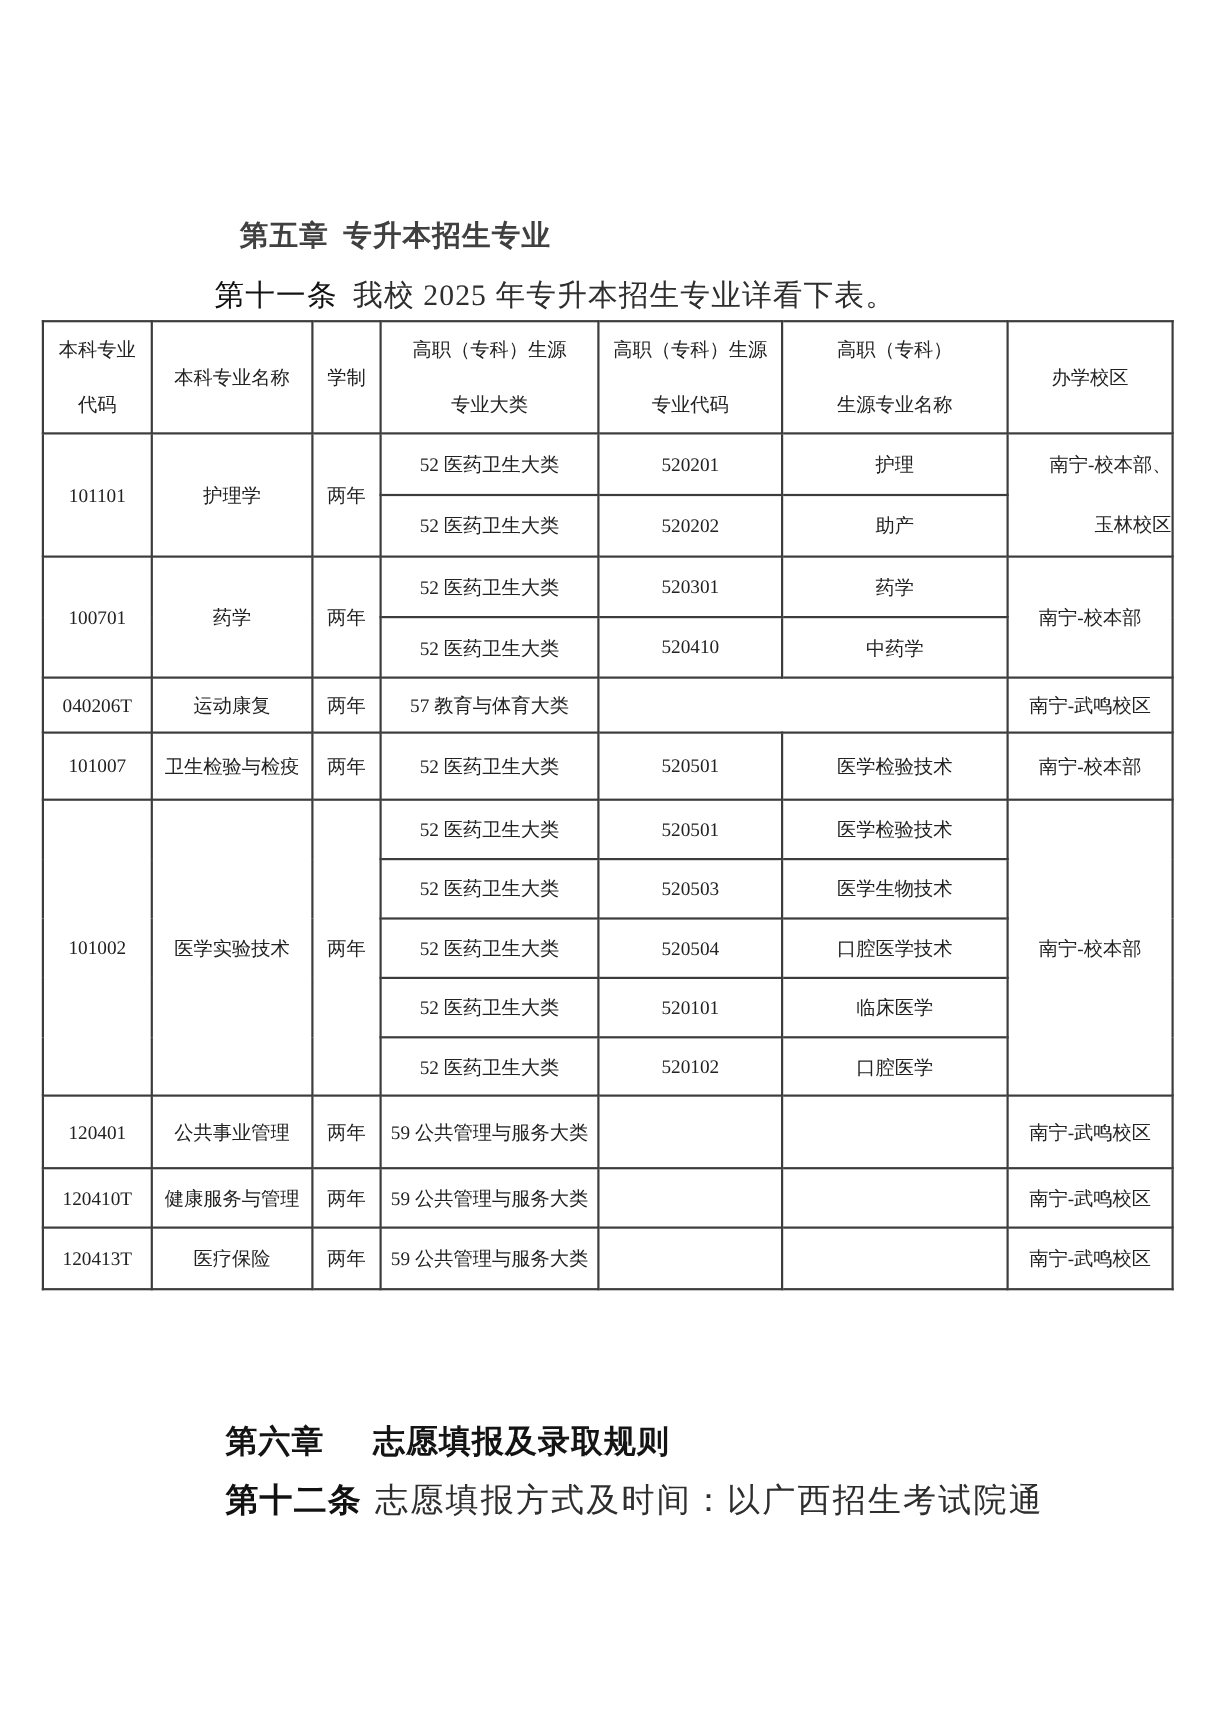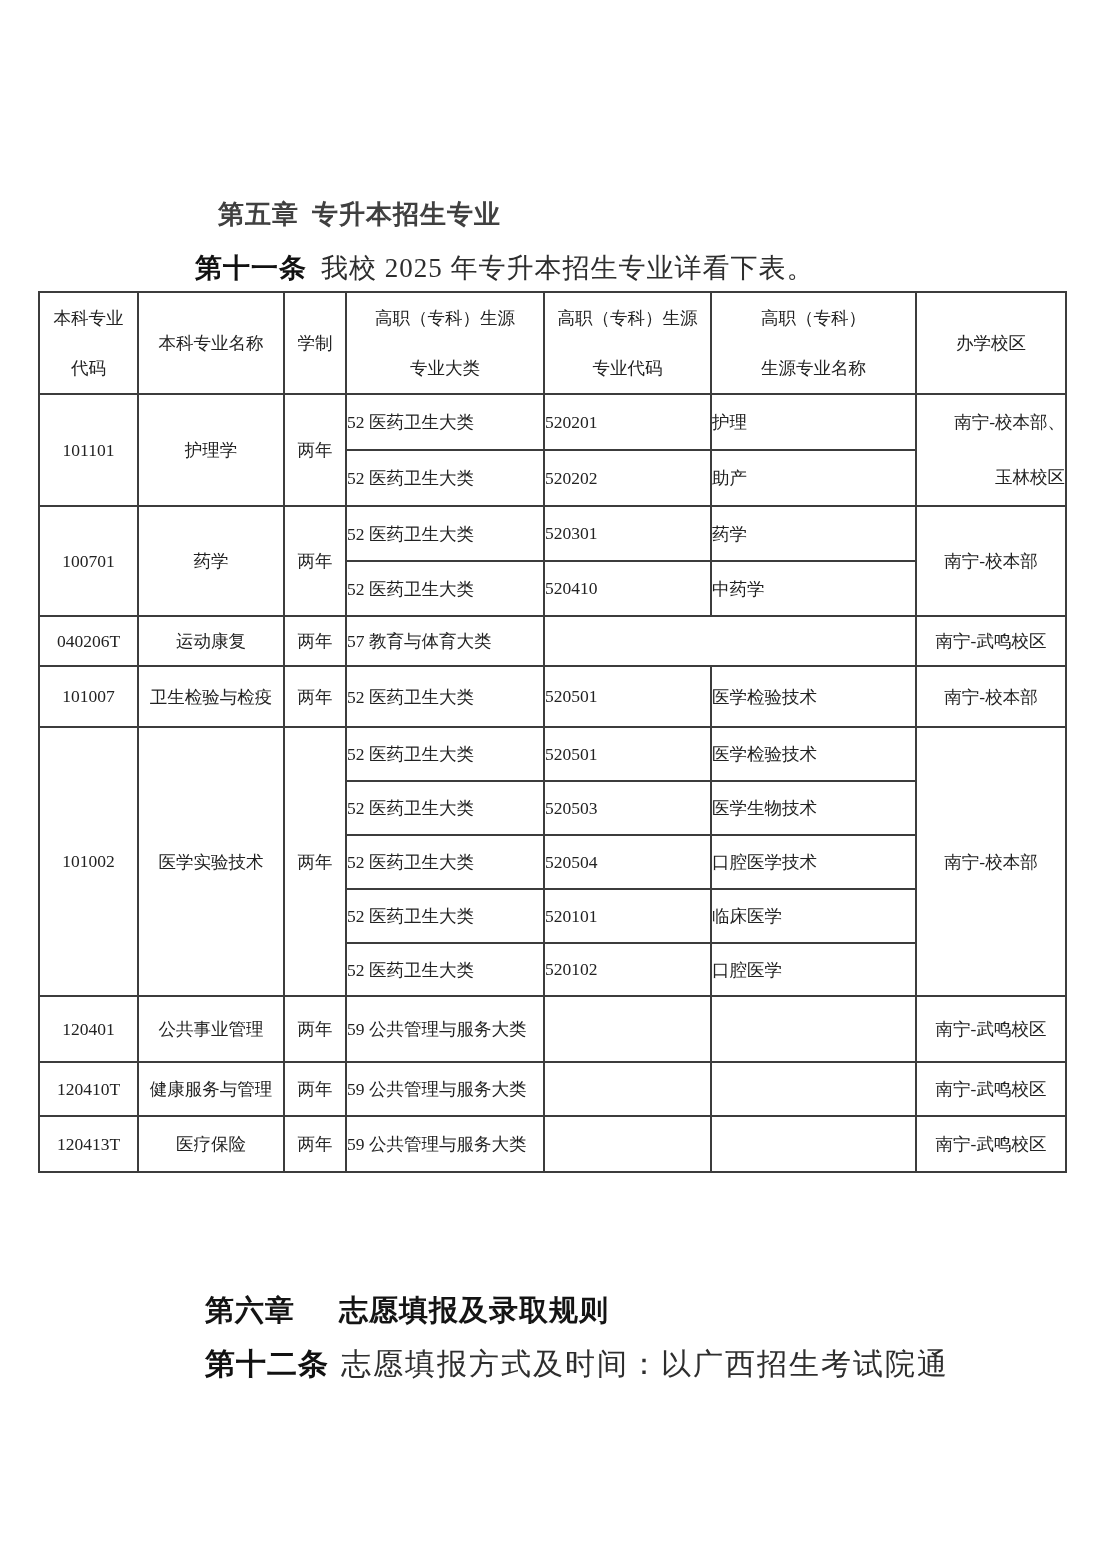--- a/index.html
+++ b/index.html
@@ -11,21 +11,21 @@
     font-family: "Liberation Serif", "DejaVu Serif", serif;
     color: #1e1e1e;
     overflow: hidden;
   }
   .abs { position: absolute; white-space: nowrap; }
 
   
   .ch5 { left: 218px; top: 197px; font-size: 26px; font-weight: bold; letter-spacing: 1px; color: #404040; }
   .ch5 .title { margin-left: 13px; }
   .art11 { left: 195px; top: 250px; font-size: 27px; letter-spacing: 1px; color: #2e2e2e; }
-  .art11 .label { font-weight: bold; color: #111; margin-right: 14px; }
+  .art11 .label { font-weight: normal; color: #111; margin-right: 14px; }
   .note { left: 178px; top: 1242px; font-size: 30px; letter-spacing: 2px; color: #2a2a2a; }
   .ch6 { left: 205px; top: 1291px; font-size: 29px; font-weight: bold; letter-spacing: 1px; color: #141414; }
   .ch6 .title { margin-left: 44px; }
   .art12 { left: 205px; top: 1344px; font-size: 30px; letter-spacing: 2px; color: #2e2e2e; }
   .art12 .label { font-weight: bold; color: #111; margin-right: 12px; letter-spacing: 1px; }
 
   
   .doc-table {
     position: absolute;
     left: 38px;
@@ -38,21 +38,21 @@
     border: 2px solid #3c3c3c;
     font-size: 17.5px;
     font-weight: normal;
     color: #222;
     padding: 0;
     vertical-align: middle;
     overflow: hidden;
   }
   .doc-table th { text-align: center; }
   .hline { line-height: 50px; }
-  .tl { text-align: left; padding-left: 11px; }
+  .tl { text-align: center; padding-left: 11px; }
   .tc { text-align: center; }
   .campus2 div { line-height: 55px; text-align: right; }
   .pt6 { padding-top: 8px; }
   .pt14 { padding-top: 16px; }
 </style>
 </head>
 <body>
 
 <div class="page">
 

